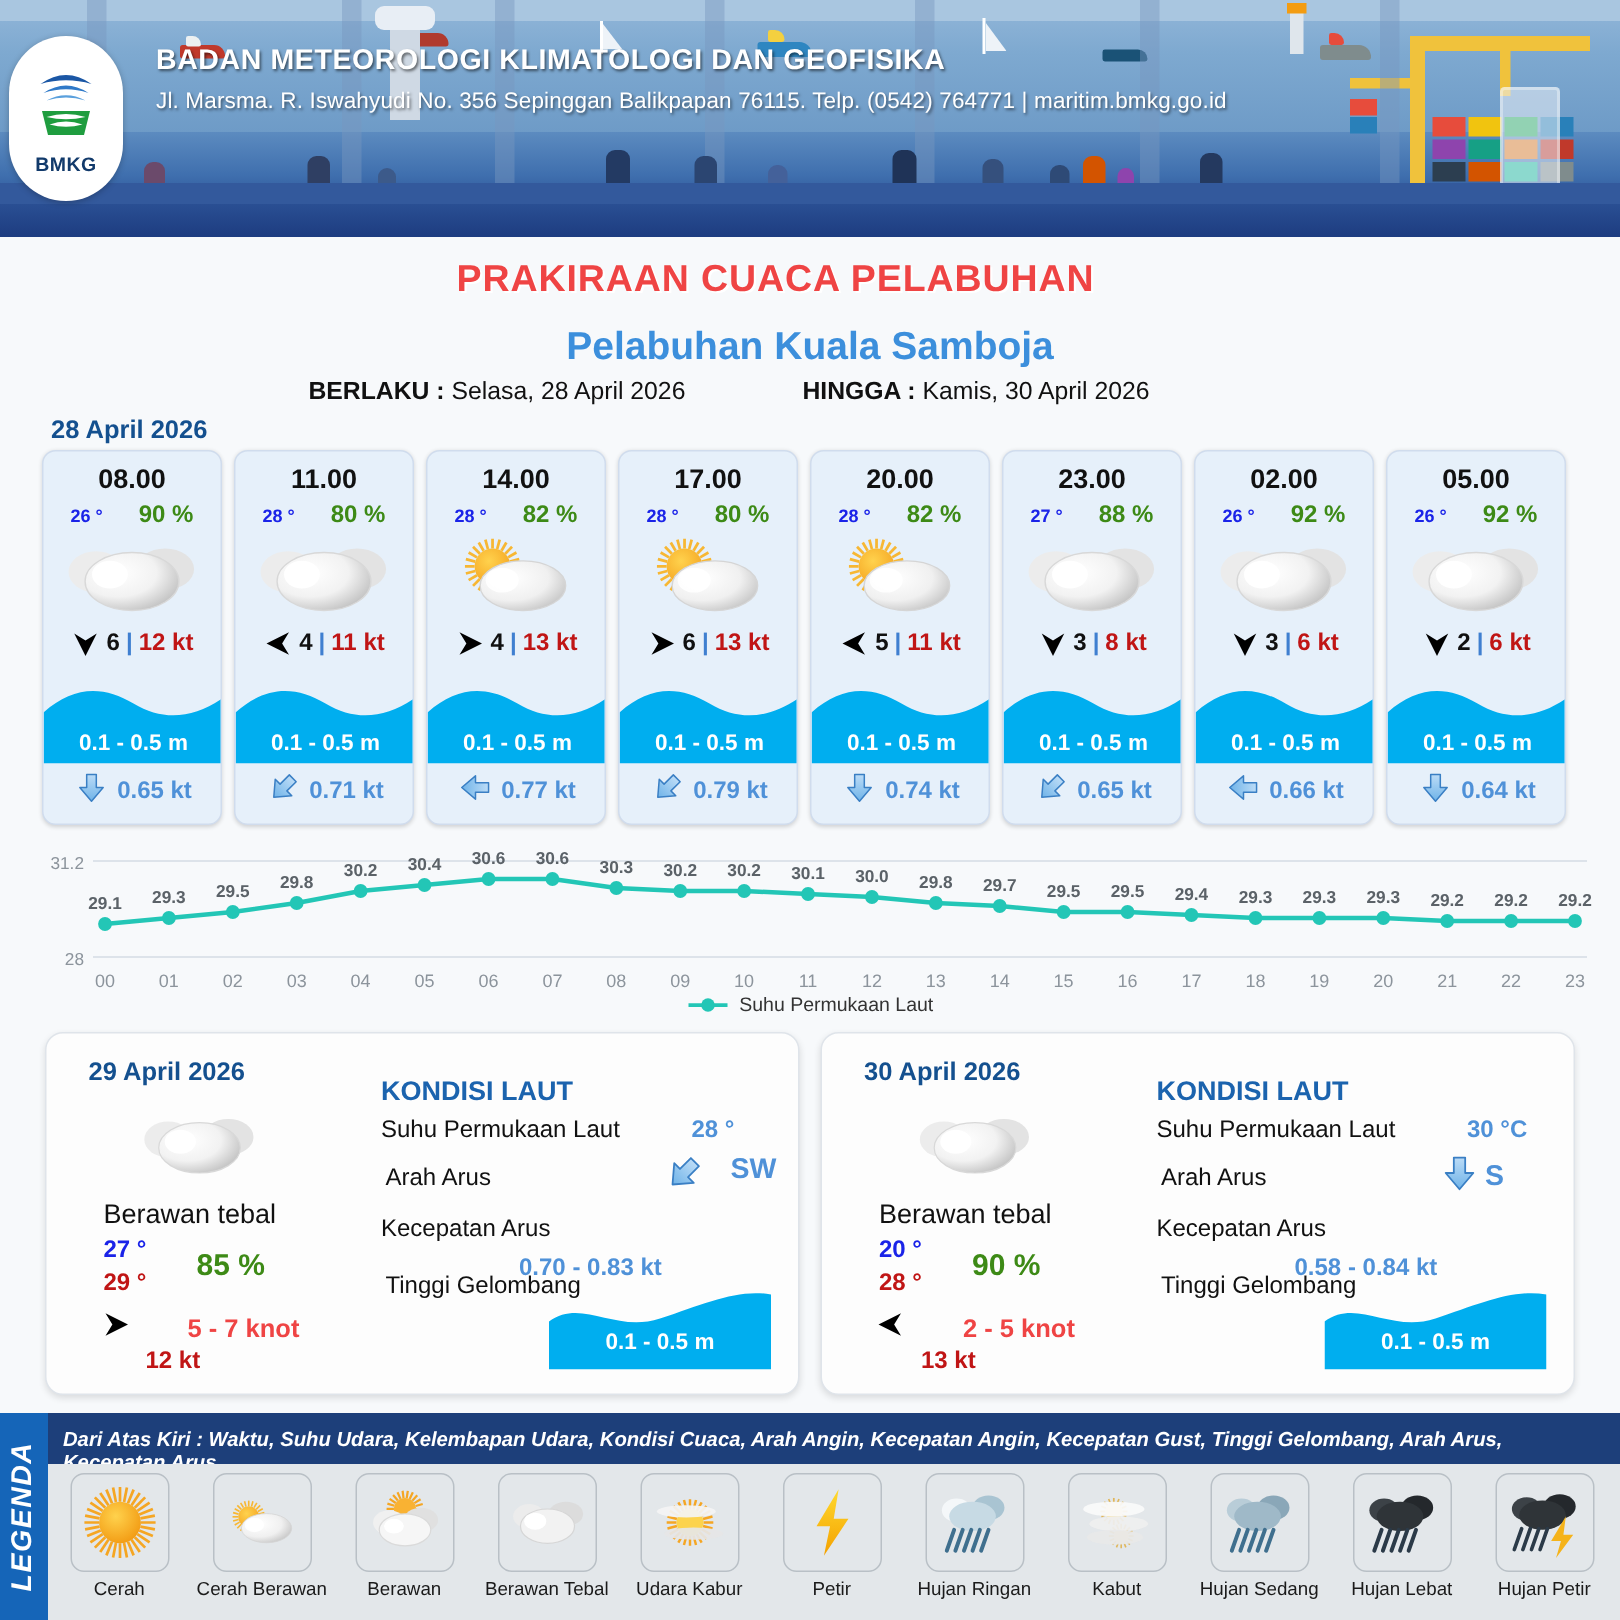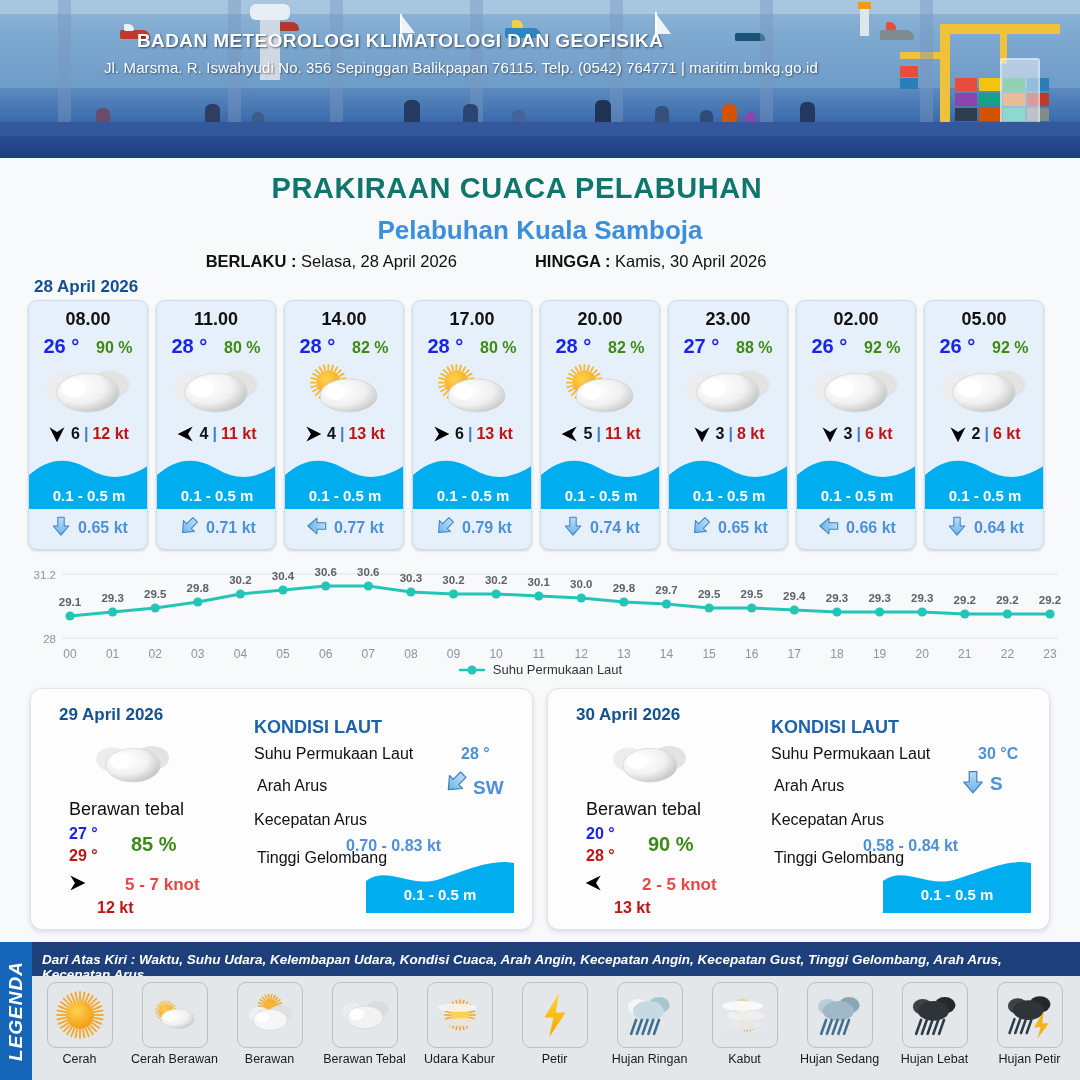--- a/index.html
+++ b/index.html
@@ -44,35 +44,34 @@
     background:#ffffff; border-radius:38px;
     display:flex; flex-direction:column; align-items:center; justify-content:center; gap:2px;
     box-shadow:0 1px 4px rgba(0,0,0,.25);
   }
   .logo-text { font-size:13px; font-weight:bold; color:#123a6b; letter-spacing:.3px; }
 
   .hdr-texts { position:absolute; left:104px; top:30px; width:940px; color:#fff; }
   .hdr-l1 {
     font-size:19px; font-weight:bold; letter-spacing:.4px;
     text-shadow:1px 1px 2px rgba(0,0,0,.55);
-    margin-left:33px;
   }
   .hdr-l2 {
     font-size:30px; font-weight:bold; margin-top:3px; letter-spacing:.1px;
     text-shadow:1px 1px 3px rgba(0,0,0,.6);
   }
   .hdr-l3 {
     font-size:15px; margin-top:7px; letter-spacing:.1px;
     text-shadow:1px 1px 2px rgba(0,0,0,.5);
   }
 
   
   .title-main {
     position:absolute; left:0; top:172px; width:1034px; text-align:center;
-    font-size:29px; font-weight:bold; color:#0f766e; letter-spacing:.6px;
+    font-size:25px; font-weight:bold; color:#ef4444; letter-spacing:.6px;
     text-shadow:1.5px 1.5px 0 rgba(255,255,255,.9);
   }
   .title-sub {
     position:absolute; left:0; top:215px; width:1080px; text-align:center;
     font-size:26px; font-weight:bold; color:#3c8fdc;
   }
   .valid-row {
     position:absolute; left:0; top:252px; width:972px;
     display:flex; justify-content:center; gap:78px;
     font-size:16.5px; color:#111;
@@ -93,21 +92,21 @@
   }
   .card {
     width:120px; height:250px;
     background:#e6f0fa; border-radius:9px;
     border:1px solid #d0dced;
     box-shadow:0 1px 3px rgba(0,0,0,.16);
     position:relative; overflow:hidden;
   }
   .c-time { text-align:center; font-size:18px; font-weight:bold; color:#111; margin-top:8px; }
   .c-row2 { display:flex; justify-content:space-around; align-items:baseline; margin-top:5px; padding:0 6px; }
-  .c-temp { font-size:20px; font-weight:bold; color:#1a23e8; }
+  .c-temp { font-size:12px; font-weight:bold; color:#1a23e8; }
   .c-hum { font-size:16px; font-weight:bold; color:#3d8a16; }
   .c-icon { height:54px; display:flex; align-items:center; justify-content:center; margin-top:4px; }
   .c-wind { display:flex; align-items:center; justify-content:center; gap:4px; margin-top:8px; }
   .c-wd { width:20px; height:20px; display:block; }
   .c-wspd { font-size:16px; font-weight:bold; color:#111; }
   .c-sep { color:#3f7fd0; font-size:16px; font-weight:bold; }
   .c-gust { font-size:16px; font-weight:bold; color:#c01515; }
   .wave-area { position:absolute; left:0; bottom:40px; width:120px; height:54px; }
   .wave-svg { position:absolute; left:0; bottom:0; width:120px; height:54px; }
   .wave-txt {
@@ -265,20 +264,31 @@
     <div class="person" style="left:655px;top:106px;width:14px;height:52px;background:#35507d;"></div>
     <div class="person" style="left:700px;top:110px;width:13px;height:48px;background:#2e4a76;"></div>
     <div class="person" style="left:722px;top:104px;width:15px;height:54px;background:#d35400;"></div>
     <div class="person" style="left:745px;top:112px;width:11px;height:46px;background:#8e44ad;"></div>
     <div class="person" style="left:800px;top:102px;width:15px;height:56px;background:#24395f;"></div>
     <div class="person" style="left:512px;top:110px;width:13px;height:48px;background:#44619a;"></div>
     <div class="floor2"></div>
     <div class="floor"></div>
   </div>
 
+  <div class="logo-wrap">
+    <svg width="46" height="58" viewBox="0 0 46 58">
+      <path d="M6 14 Q23 2 40 14 Q23 9 6 14 Z" fill="#1b57a5"></path>
+      <path d="M8 20 Q23 10 38 20 Q23 15 8 20 Z" fill="#2f79c8"></path>
+      <path d="M10 25 Q23 18 36 25 Q23 21 10 25 Z" fill="#5aa0dd"></path>
+      <path d="M7 32 L39 32 L35 48 L11 48 Z" fill="#1f9d3f"></path>
+      <path d="M10 36 Q23 32 36 36 Q23 39 10 36 Z" fill="#ffffff"></path>
+      <path d="M12 41 Q23 37 34 41 Q23 44 12 41 Z" fill="#ffffff"></path>
+    </svg>
+    <div class="logo-text">BMKG</div>
+  </div>
 
   <div class="hdr-texts">
     <div class="hdr-l1">BADAN METEOROLOGI KLIMATOLOGI DAN GEOFISIKA</div>
     <div class="hdr-l3">Jl. Marsma. R. Iswahyudi No. 356 Sepinggan Balikpapan 76115. Telp. (0542) 764771 | maritim.bmkg.go.id</div>
   </div>
 </div>
 
 <div class="title-main">PRAKIRAAN CUACA PELABUHAN</div>
 <div class="title-sub">Pelabuhan Kuala Samboja</div>
 <div class="valid-row">
@@ -884,21 +894,21 @@
     <path d="M12 22 L3 4 L12 9.5 L21 4 Z" fill="#000"></path>
           </svg></span>
       <span class="dp-wind-txt">5  - 7 knot</span>
     </div>
     <div class="dp-gust">12 kt</div>
 
     <div class="dp-sea-title">KONDISI LAUT</div>
     <div class="dp-lbl" style="left:223px;top:56px;">Suhu Permukaan Laut</div>
     <div class="dp-val" style="left:430px;top:56px;">28 °</div>
     <div class="dp-lbl" style="left:226px;top:88px;">Arah Arus</div>
-    <div style="position:absolute;left:412px;top:80px;display:flex;align-items:flex-end;gap:4px;">
+    <div style="position:absolute;left:412px;top:80px;display:flex;align-items:flex-start;gap:18px;">
       <span><svg width="26" height="26" viewBox="0 0 24 24" style="transform:rotate(45deg)">
     <defs>
               <linearGradient id="caSW26" x1="0" y1="0" x2="0" y2="1">
       <stop offset="0%" stop-color="#bcdcf7"></stop>
                 <stop offset="100%" stop-color="#6fb3e8"></stop>
               </linearGradient>
             </defs>
     <path d="M12 22 L3.5 12 L8.5 12 L8.5 2.5 L15.5 2.5 L15.5 12 L20.5 12 Z" fill="url(#caSW26)" stroke="#3a7fc4" stroke-width="1.1" stroke-linejoin="round"></path>
           </svg></span>
       <span style="font-size:19px;font-weight:bold;color:#4f91d8;">SW</span>

